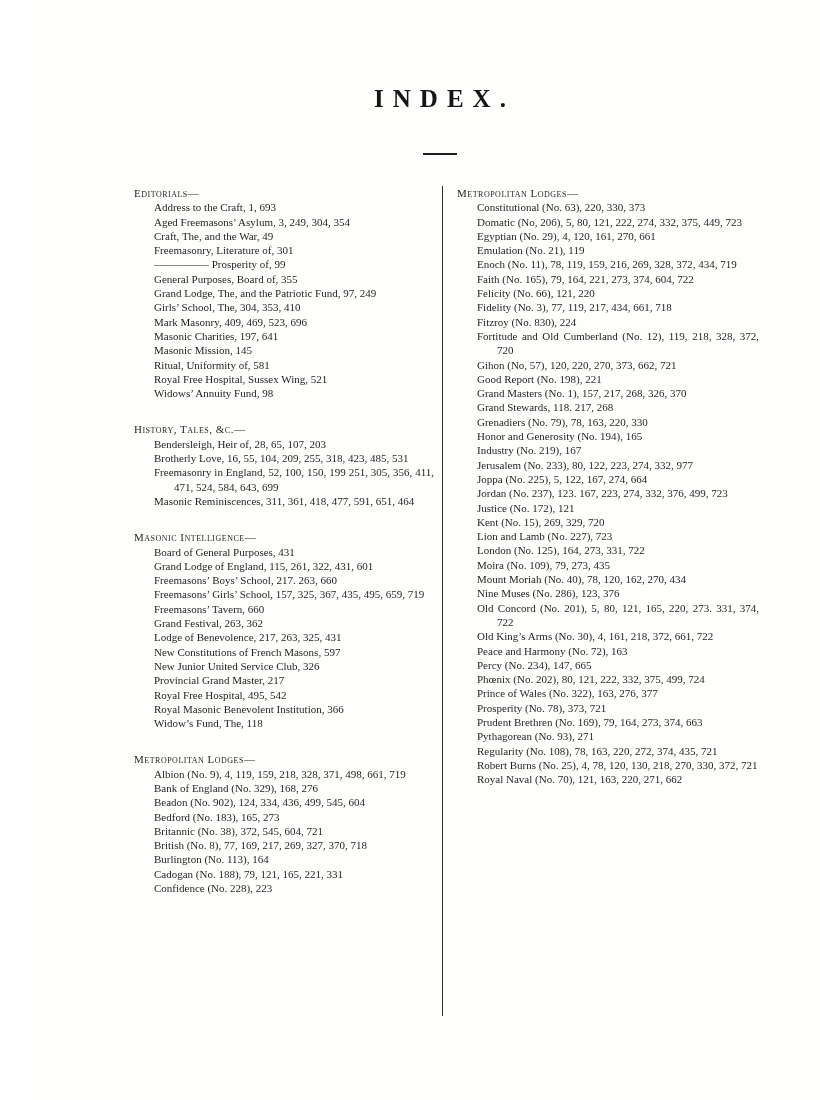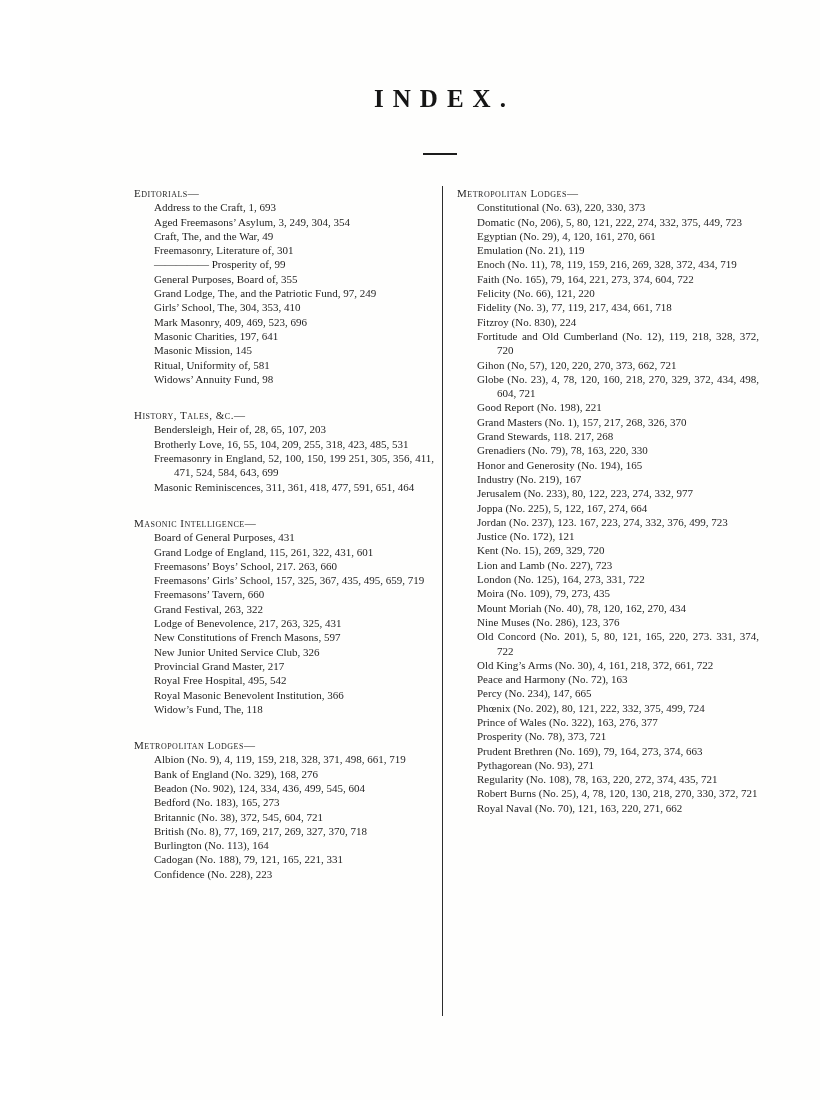--- a/index.html
+++ b/index.html
@@ -87,37 +87,38 @@
         <p class="entry">Craft, The, and the War, 49</p>
         <p class="entry">Freemasonry, Literature of, 301</p>
         <p class="entry">————— Prosperity of, 99</p>
         <p class="entry">General Purposes, Board of, 355</p>
         <p class="entry">Grand Lodge, The, and the Patriotic Fund, 97, 249</p>
         <p class="entry">Girls’ School, The, 304, 353, 410</p>
         <p class="entry">Mark Masonry, 409, 469, 523, 696</p>
         <p class="entry">Masonic Charities, 197, 641</p>
         <p class="entry">Masonic Mission, 145</p>
         <p class="entry">Ritual, Uniformity of, 581</p>
+        <p class="entry">Royal Free Hospital, Sussex Wing, 521</p>
         <p class="entry">Widows’ Annuity Fund, 98</p>
       </div>
       <div class="section">
         <div class="heading">History, Tales, &amp;c.—</div>
         <p class="entry">Bendersleigh, Heir of, 28, 65, 107, 203</p>
         <p class="entry">Brotherly Love, 16, 55, 104, 209, 255, 318, 423, 485, 531</p>
         <p class="entry">Freemasonry in England, 52, 100, 150, 199 251, 305, 356, 411, 471, 524, 584, 643, 699</p>
         <p class="entry">Masonic Reminiscences, 311, 361, 418, 477, 591, 651, 464</p>
       </div>
       <div class="section">
         <div class="heading">Masonic Intelligence—</div>
         <p class="entry">Board of General Purposes, 431</p>
         <p class="entry">Grand Lodge of England, 115, 261, 322, 431, 601</p>
         <p class="entry">Freemasons’ Boys’ School, 217. 263, 660</p>
         <p class="entry">Freemasons’ Girls’ School, 157, 325, 367, 435, 495, 659, 719</p>
         <p class="entry">Freemasons’ Tavern, 660</p>
-        <p class="entry">Grand Festival, 263, 322</p>
+        <p class="entry">Grand Festival, 263, 362</p>
         <p class="entry">Lodge of Benevolence, 217, 263, 325, 431</p>
         <p class="entry">New Constitutions of French Masons, 597</p>
         <p class="entry">New Junior United Service Club, 326</p>
         <p class="entry">Provincial Grand Master, 217</p>
         <p class="entry">Royal Free Hospital, 495, 542</p>
         <p class="entry">Royal Masonic Benevolent Institution, 366</p>
         <p class="entry">Widow’s Fund, The, 118</p>
       </div>
       <div class="section">
         <div class="heading">Metropolitan Lodges—</div>
@@ -140,21 +141,20 @@
         <p class="entry">Domatic (No, 206), 5, 80, 121, 222, 274, 332, 375, 449, 723</p>
         <p class="entry">Egyptian (No. 29), 4, 120, 161, 270, 661</p>
         <p class="entry">Emulation (No. 21), 119</p>
         <p class="entry">Enoch (No. 11), 78, 119, 159, 216, 269, 328, 372, 434, 719</p>
         <p class="entry">Faith (No. 165), 79, 164, 221, 273, 374, 604, 722</p>
         <p class="entry">Felicity (No. 66), 121, 220</p>
         <p class="entry">Fidelity (No. 3), 77, 119, 217, 434, 661, 718</p>
         <p class="entry">Fitzroy (No. 830), 224</p>
         <p class="entry">Fortitude and Old Cumberland (No. 12), 119, 218, 328, 372, 720</p>
         <p class="entry">Gihon (No, 57), 120, 220, 270, 373, 662, 721</p>
-        <p class="entry">Globe (No. 23), 4, 78, 120, 160, 218, 270, 329, 372, 434, 498, 604, 721</p>
         <p class="entry">Good Report (No. 198), 221</p>
         <p class="entry">Grand Masters (No. 1), 157, 217, 268, 326, 370</p>
         <p class="entry">Grand Stewards, 118. 217, 268</p>
         <p class="entry">Grenadiers (No. 79), 78, 163, 220, 330</p>
         <p class="entry">Honor and Generosity (No. 194), 165</p>
         <p class="entry">Industry (No. 219), 167</p>
         <p class="entry">Jerusalem (No. 233), 80, 122, 223, 274, 332, 977</p>
         <p class="entry">Joppa (No. 225), 5, 122, 167, 274, 664</p>
         <p class="entry">Jordan (No. 237), 123. 167, 223, 274, 332, 376, 499, 723</p>
         <p class="entry">Justice (No. 172), 121</p>

